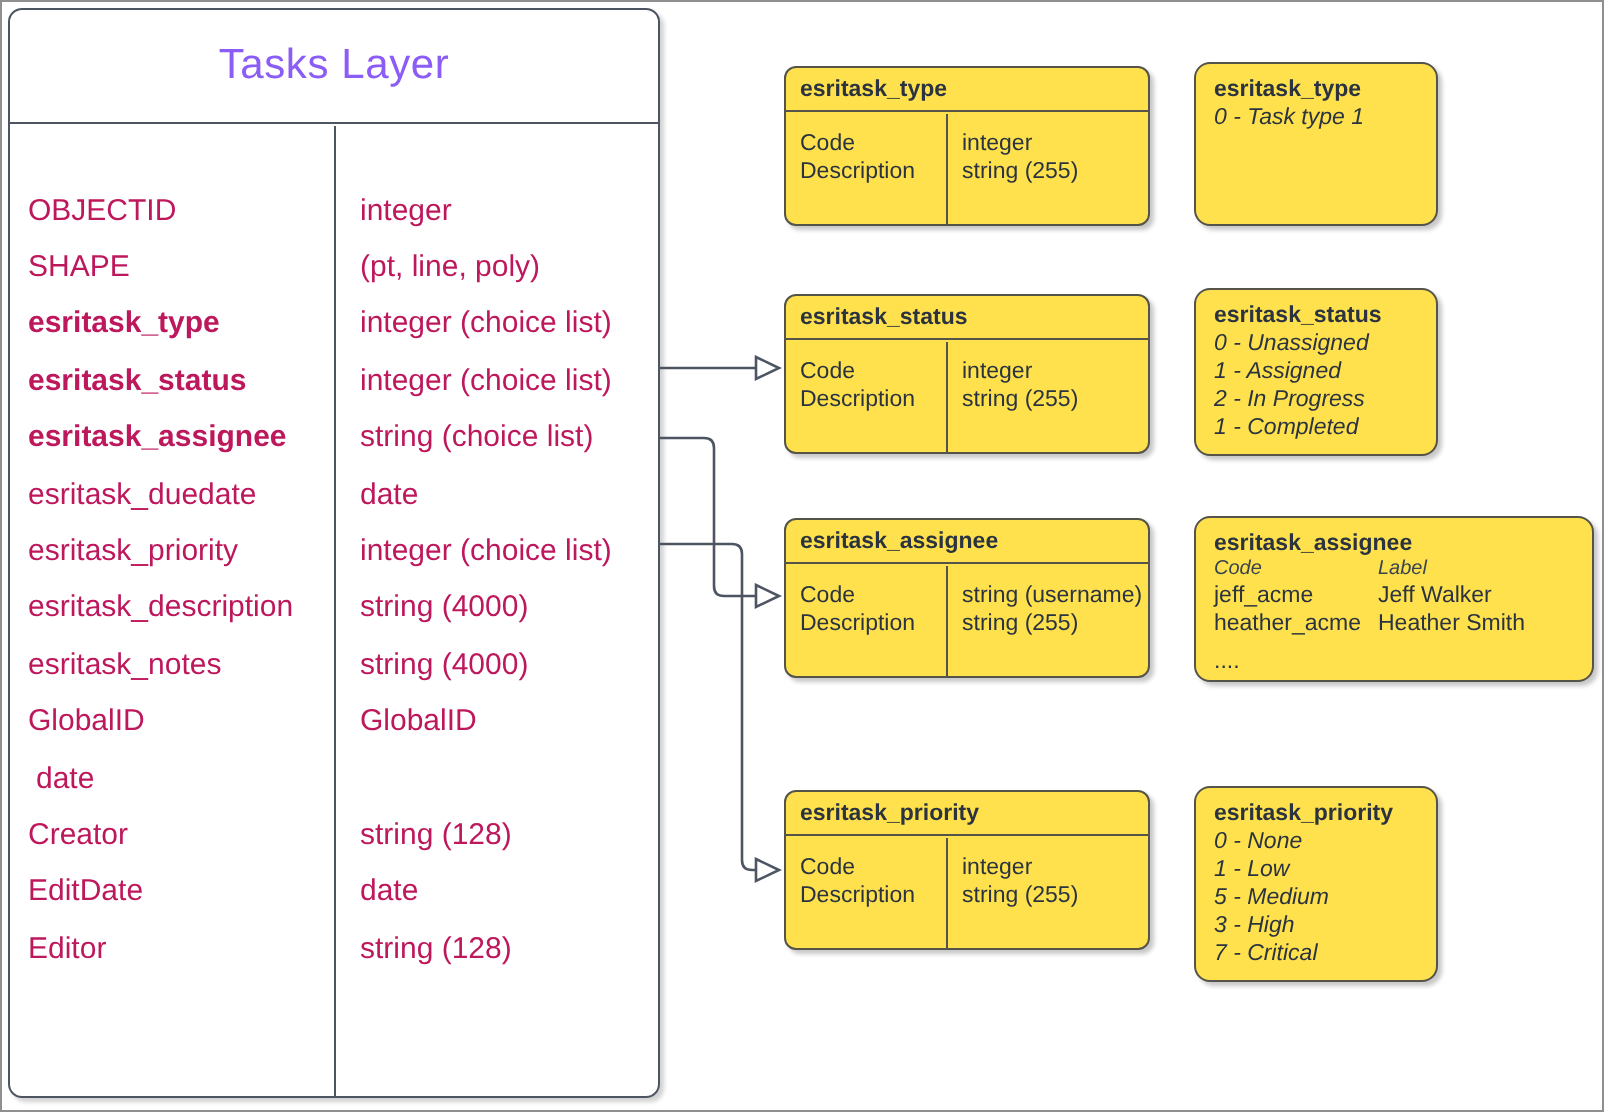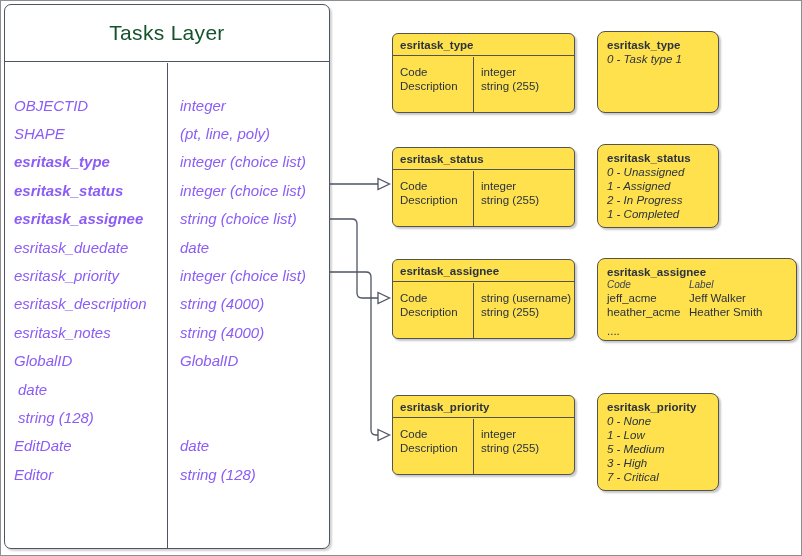--- a/index.html
+++ b/index.html
@@ -2,25 +2,25 @@
 <html><head>
 <meta charset="utf-8">
 <style>
   html,body{margin:0;padding:0;background:#fff;font-family:"Liberation Sans",sans-serif;}
   #canvas{position:relative;width:800px;height:554px;border:1px solid #8f8f8f;background:#ffffff;overflow:hidden;}
 
   
   .tasks-table{position:absolute;left:3px;top:3px;width:326px;height:545px;background:#fff;
     border:1.6px solid #4d5563;border-radius:7px;box-shadow:2px 2px 2px rgba(0,0,0,0.18);box-sizing:border-box;}
   .table-title{height:56px;border-bottom:1.6px solid #4d5563;display:flex;align-items:center;justify-content:center;
-    font-size:21px;color:#14532d;letter-spacing:0.3px;}
+    font-size:21px;color:#8b5cf6;letter-spacing:0.3px;}
   .table-body{position:absolute;top:58px;bottom:0;left:0;right:0;}
   .col-divider{position:absolute;left:162px;top:0;bottom:0;width:1.4px;background:#4d5563;}
   .rows{padding-top:28px;}
-  .trow{display:flex;height:28.4px;align-items:center;font-size:15px;color:#8b5cf6;font-style:italic;}
+  .trow{display:flex;height:28.4px;align-items:center;font-size:15px;color:#be185d;}
   .trow .fname{width:162px;padding-left:9px;box-sizing:border-box;white-space:nowrap;}
   .trow .ftype{padding-left:13px;white-space:nowrap;}
   .trow.bold .fname{font-weight:bold;}
 
   
   .dtable{position:absolute;width:183px;height:80px;background:#FFE14D;border:1.6px solid #55544a;
     border-radius:6px;box-shadow:2px 2px 2px rgba(0,0,0,0.22);box-sizing:border-box;color:#2a333f;}
   .dt-title{height:21px;border-bottom:1.5px solid #55544a;font-weight:bold;font-size:11.5px;
     display:flex;align-items:center;padding-left:7px;}
   .dt-body{position:absolute;top:23px;bottom:0;left:0;right:0;}
@@ -90,20 +90,21 @@
             <span class="ftype">string (4000)</span>
           </div>
           <div class="trow">
             <span class="fname">GlobalID</span>
             <span class="ftype">GlobalID</span>
           </div>
           <div class="trow">
             <span class="ftype">date</span>
           </div>
           <div class="trow">
+            <span class="fname">Creator</span>
             <span class="ftype">string (128)</span>
           </div>
           <div class="trow">
             <span class="fname">EditDate</span>
             <span class="ftype">date</span>
           </div>
           <div class="trow">
             <span class="fname">Editor</span>
             <span class="ftype">string (128)</span>
           </div>

